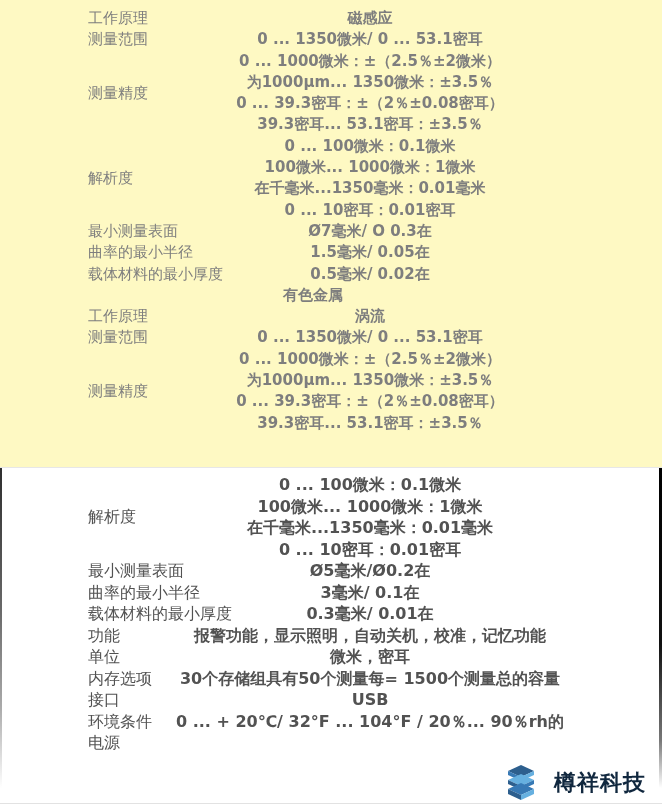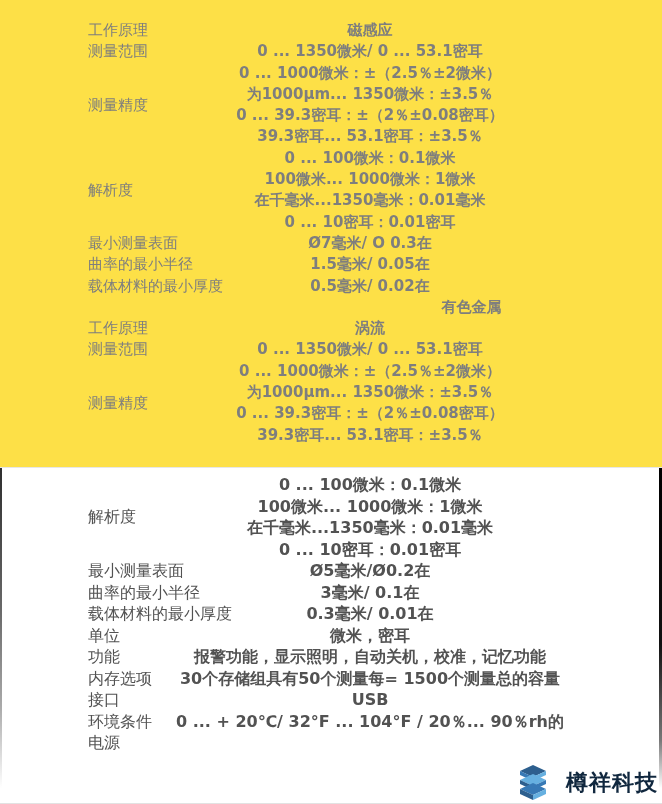--- a/index.html
+++ b/index.html
@@ -3,21 +3,21 @@
 <meta charset="utf-8">
 <style>
   html,body { margin:0; padding:0; }
   body {
     width:662px; height:804px; position:relative; overflow:hidden;
     background:#ffffff;
     font-family:"DejaVu Sans","Liberation Sans",sans-serif;
   }
   .panel { position:absolute; left:0; width:662px; box-sizing:border-box; }
   .panel-top {
-    top:0; height:467px; background:#fde047; padding-top:20px;
+    top:0; height:467px; background:#fef9c3; padding-top:8px;
     color:#7e7e7e; font-size:15px;
     --pitch:21.3px;
   }
   .panel-bottom {
     top:467px; height:337px; background:#ffffff; padding-top:6px;
     border-top:1px solid #e7e7e7; border-bottom:1px solid #e2e2e2;
     color:#525252; font-size:16px;
     --pitch:21.5px;
   }
   .edge-left {
@@ -29,23 +29,23 @@
     background:linear-gradient(to bottom,#000000 0%,#111111 55%,#777777 85%,rgba(180,180,180,0) 100%);
   }
   .spec-row { position:relative; }
   .spec-label {
     position:absolute; left:88px; top:0; white-space:nowrap;
     line-height:var(--pitch); z-index:2;
   }
   .spec-row.group .spec-label { top:50%; transform:translateY(-50%); line-height:normal; }
   .spec-values { margin-left:80px; margin-right:2px; text-align:center; }
   .spec-value { line-height:var(--pitch); white-space:nowrap;font-weight:bold; }
-  .section-header .spec-values { text-align:center; padding-left:203px; }
+  .section-header .spec-values { text-align:left; padding-left:203px; }
   .logo {
-    position:absolute; right:4px; bottom:3px; z-index:4;
+    position:absolute; right:16px; bottom:3px; z-index:4;
     display:flex; align-items:center; gap:18px;
   }
   .logo-icon { width:32px; height:37px; display:block; }
   .logo-text {
     font-size:22px; font-weight:bold; color:#10273e; letter-spacing:1px;
     line-height:1; white-space:nowrap;
   }
 </style>
 </head>
 <body>
@@ -149,29 +149,29 @@
         <div class="spec-value">3毫米/ 0.1在</div>
       </div>
     </div>
     <div class="spec-row">
       <span class="spec-label">载体材料的最小厚度</span>
       <div class="spec-values">
         <div class="spec-value">0.3毫米/ 0.01在</div>
       </div>
     </div>
     <div class="spec-row">
+      <span class="spec-label">功能</span>
+      <div class="spec-values">
+        <div class="spec-value">报警功能，显示照明，自动关机，校准，记忆功能</div>
+      </div>
+    </div>
+    <div class="spec-row">
       <span class="spec-label">单位</span>
       <div class="spec-values">
         <div class="spec-value">微米，密耳</div>
-      </div>
-    </div>
-    <div class="spec-row">
-      <span class="spec-label">功能</span>
-      <div class="spec-values">
-        <div class="spec-value">报警功能，显示照明，自动关机，校准，记忆功能</div>
       </div>
     </div>
     <div class="spec-row">
       <span class="spec-label">内存选项</span>
       <div class="spec-values">
         <div class="spec-value">30个存储组具有50个测量每= 1500个测量总的容量</div>
       </div>
     </div>
     <div class="spec-row">
       <span class="spec-label">接口</span>

